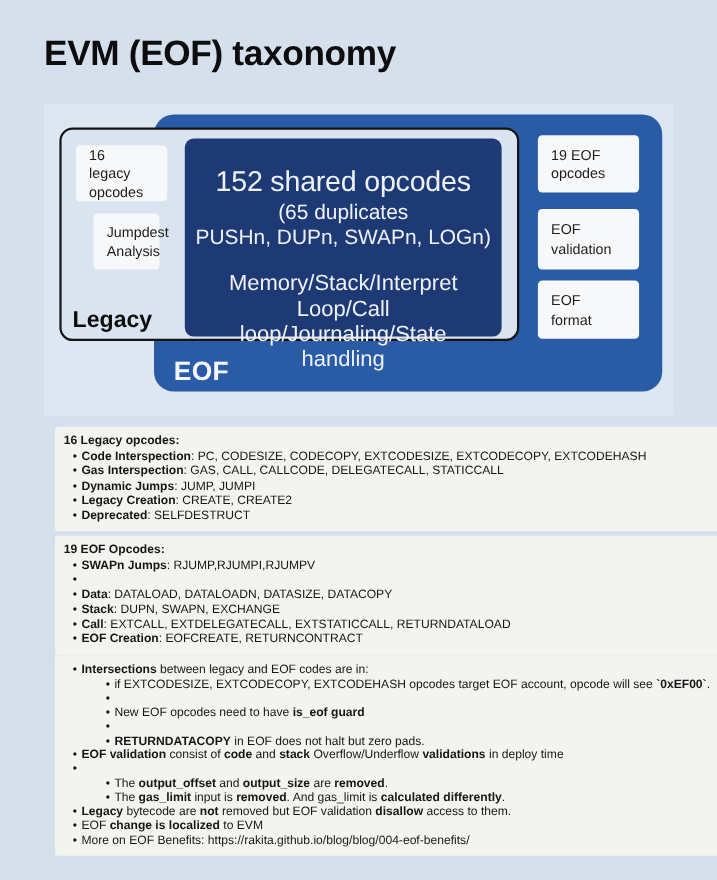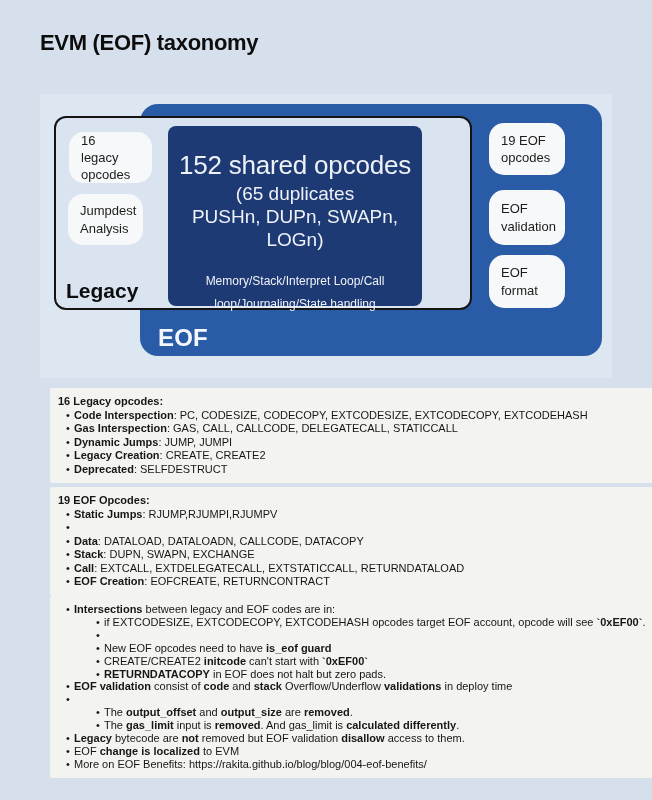--- a/index.html
+++ b/index.html
@@ -3,40 +3,40 @@
 <meta charset="utf-8">
 <style>
   :root{
     --page_bg:#d6e0ec; --panel_bg:#dde7f2; --eof_blue:#2a5ba6; --navy:#1e3a74;
     --legacy_bg:#d9e4f0; --box_bg:#f7f8f9; --section_bg:#f3f3f0; --ink:#161616;
   }
   *{margin:0;padding:0;box-sizing:border-box}
   html,body{width:652px;height:800px;overflow:hidden}
   body{background:var(--page_bg);font-family:"Liberation Sans",sans-serif;color:var(--ink);position:relative}
   .page{position:absolute;inset:0}
-  .title{position:absolute;left:40px;top:30px;font-size:22px;font-weight:700;letter-spacing:-.3px;color:#0d0d0d}
+  .title{position:absolute;left:40px;top:30px;font-size:32px;font-weight:700;letter-spacing:-.3px;color:#0d0d0d}
   .panel{position:absolute;left:40px;top:94px;width:572px;height:284px;background:var(--panel_bg);border-radius:3px}
   .eof-rect{position:absolute;left:100px;top:10px;width:462px;height:252px;background:var(--eof_blue);border-radius:18px}
   .eof-label{position:absolute;left:18px;bottom:4px;font-size:24px;font-weight:700;color:#f4f7fb;letter-spacing:.2px}
   .legacy-rect{position:absolute;left:14px;top:22px;width:418px;height:194px;background:var(--legacy_bg);
     border:2px solid #141414;border-radius:12px}
   .legacy-label{position:absolute;left:10px;bottom:5px;font-size:21px;font-weight:700;color:#0d0d0d}
-  .wbox{position:absolute;background:var(--box_bg);border-radius:15px;display:flex;align-items:center;
+  .wbox{position:absolute;background:var(--box_bg);border-radius:4px;display:flex;align-items:center;
     font-size:13px;line-height:1.32;color:#1c1c1c;padding:8px 18px 8px 12px}
   .lbox1{left:13px;top:14px;width:83px;height:51px}
-  .lbox2{left:12px;top:76px;width:75px;height:51px}
-  .rbox{left:349px;width:76px}
+  .lbox2{left:29px;top:76px;width:60px;height:51px}
+  .rbox{left:349px;width:92px}
   .rbox1{top:19px;height:52px}
   .rbox2{top:86px;height:55px}
   .rbox3{top:151px;height:53px}
-  .navy{position:absolute;left:112px;top:8px;width:254px;height:180px;background:var(--navy);border-radius:8px;
+  .navy{position:absolute;left:112px;top:8px;width:288px;height:180px;background:var(--navy);border-radius:8px;
     color:#eef2f8;text-align:center;padding-top:22px}
   .navy .h{font-size:26px;line-height:34px;font-weight:400;letter-spacing:-.2px}
   .navy .s{font-size:19px;line-height:23px}
-  .navy .b{font-size:12px;line-height:23px;margin:19px 14px 0}
+  .navy .b{font-size:20px;line-height:23px;margin:19px 14px 0}
   .section{position:absolute;left:50px;width:631px;background:var(--section_bg);border-radius:2px;
     padding:7px 10px 7px 8px;font-size:11px}
   .sec0{top:388px}.sec1{top:487px}.sec2{top:596px}
   .sec-title{font-weight:700;line-height:13.6px}
   .li{display:flex;line-height:13.5px}
   .sec2 .li{line-height:12.9px}
   .li .blt{width:12px;text-align:center;flex:none}
   .li.ind0{margin-left:4px}
   .li.ind1{margin-left:34px}
   .li b{font-weight:700}
@@ -87,28 +87,28 @@
       </div>
       <div class="li ind0">
         <span class="blt">•</span>
         <span class="txt"><b>Deprecated</b><span>: SELFDESTRUCT</span></span>
       </div>
     </div>
   <div class="section sec1">
       <div class="sec-title">19 EOF Opcodes:</div>
       <div class="li ind0">
         <span class="blt">•</span>
-        <span class="txt"><b>Static Jumps</b><span>: RJUMP,RJUMPI,RJUMPV</span></span>
+        <span class="txt"><b>SWAPn Jumps</b><span>: RJUMP,RJUMPI,RJUMPV</span></span>
       </div>
       <div class="li ind0">
         <span class="blt">•</span>
       </div>
       <div class="li ind0">
         <span class="blt">•</span>
-        <span class="txt"><b>Data</b><span>: DATALOAD, DATALOADN, CALLCODE, DATACOPY</span></span>
+        <span class="txt"><b>Data</b><span>: DATALOAD, DATALOADN, DATASIZE, DATACOPY</span></span>
       </div>
       <div class="li ind0">
         <span class="blt">•</span>
         <span class="txt"><b>Stack</b><span>: DUPN, SWAPN, EXCHANGE</span></span>
       </div>
       <div class="li ind0">
         <span class="blt">•</span>
         <span class="txt"><b>Call</b><span>: EXTCALL, EXTDELEGATECALL, EXTSTATICCALL, RETURNDATALOAD</span></span>
       </div>
       <div class="li ind0">
@@ -127,21 +127,20 @@
       </div>
       <div class="li ind1">
         <span class="blt">•</span>
       </div>
       <div class="li ind1">
         <span class="blt">•</span>
         <span class="txt"><span>New EOF opcodes need to have </span><b>is_eof guard</b></span>
       </div>
       <div class="li ind1">
         <span class="blt">•</span>
-        <span class="txt"><span>CREATE/CREATE2 </span><b>initcode</b><span> can't start with </span><b>`0xEF00`</b></span>
       </div>
       <div class="li ind1">
         <span class="blt">•</span>
         <span class="txt"><b>RETURNDATACOPY</b><span> in EOF does not halt but zero pads.</span></span>
       </div>
       <div class="li ind0">
         <span class="blt">•</span>
         <span class="txt"><b>EOF validation</b><span> consist of </span><b>code</b><span> and </span><b>stack</b><span> Overflow/Underflow </span><b>validations</b><span> in deploy time</span></span>
       </div>
       <div class="li ind0">

